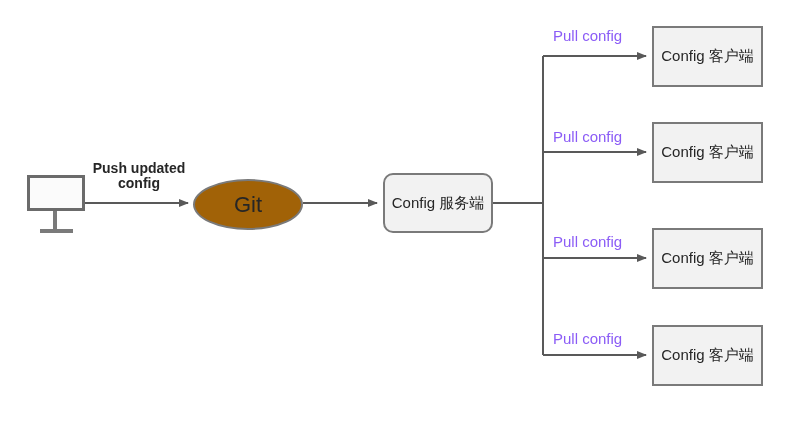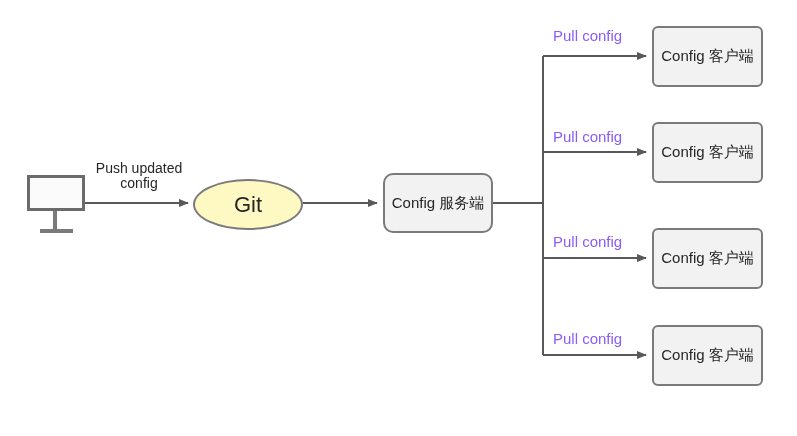--- a/index.html
+++ b/index.html
@@ -23,38 +23,38 @@
     background: #f2f2f2;
     border: 2px solid #7a7a7a;
     color: #262626;
     box-sizing: border-box;
     white-space: nowrap;
   }
   .git {
     left: 193px; top: 179px; width: 110px; height: 51px;
     border-radius: 50%;
     font-size: 22px;
-    background: #fef9c3;
+    background: #a16207;
   }
   .server { left: 383px; top: 173px; width: 110px; height: 60px; border-radius: 10px; font-size: 15px; }
-  .client { left: 652px; width: 111px; height: 61px; border-radius: 6px; font-size: 15px; }
+  .client { left: 652px; width: 111px; height: 61px; border-radius: 0; font-size: 15px; }
   .c1 { top: 26px; }
   .c2 { top: 122px; }
   .c3 { top: 228px; }
   .c4 { top: 325px; }
 
   .pull-label { position: absolute; left: 553px; font-size: 15px; color: #8b5cf6; white-space: nowrap; }
   .p1 { top: 27px; }
   .p2 { top: 128px; }
   .p3 { top: 233px; }
   .p4 { top: 330px; }
 
   .push-label {
     position: absolute; left: 86px; top: 161px; width: 106px;
-    text-align: center; font-size: 14px; line-height: 15px; color: #262626;
+    text-align: center; font-size: 14px; line-height: 15px; color: #262626; font-weight: bold;
   }
 
   .caption {
     position: absolute; left: 0; right: 0; top: 398px;
     text-align: center; font-size: 18px; color: #3b3b3b;
   }
 
   
   .monitor-screen {
     position: absolute; left: 27px; top: 175px; width: 58px; height: 36px;

